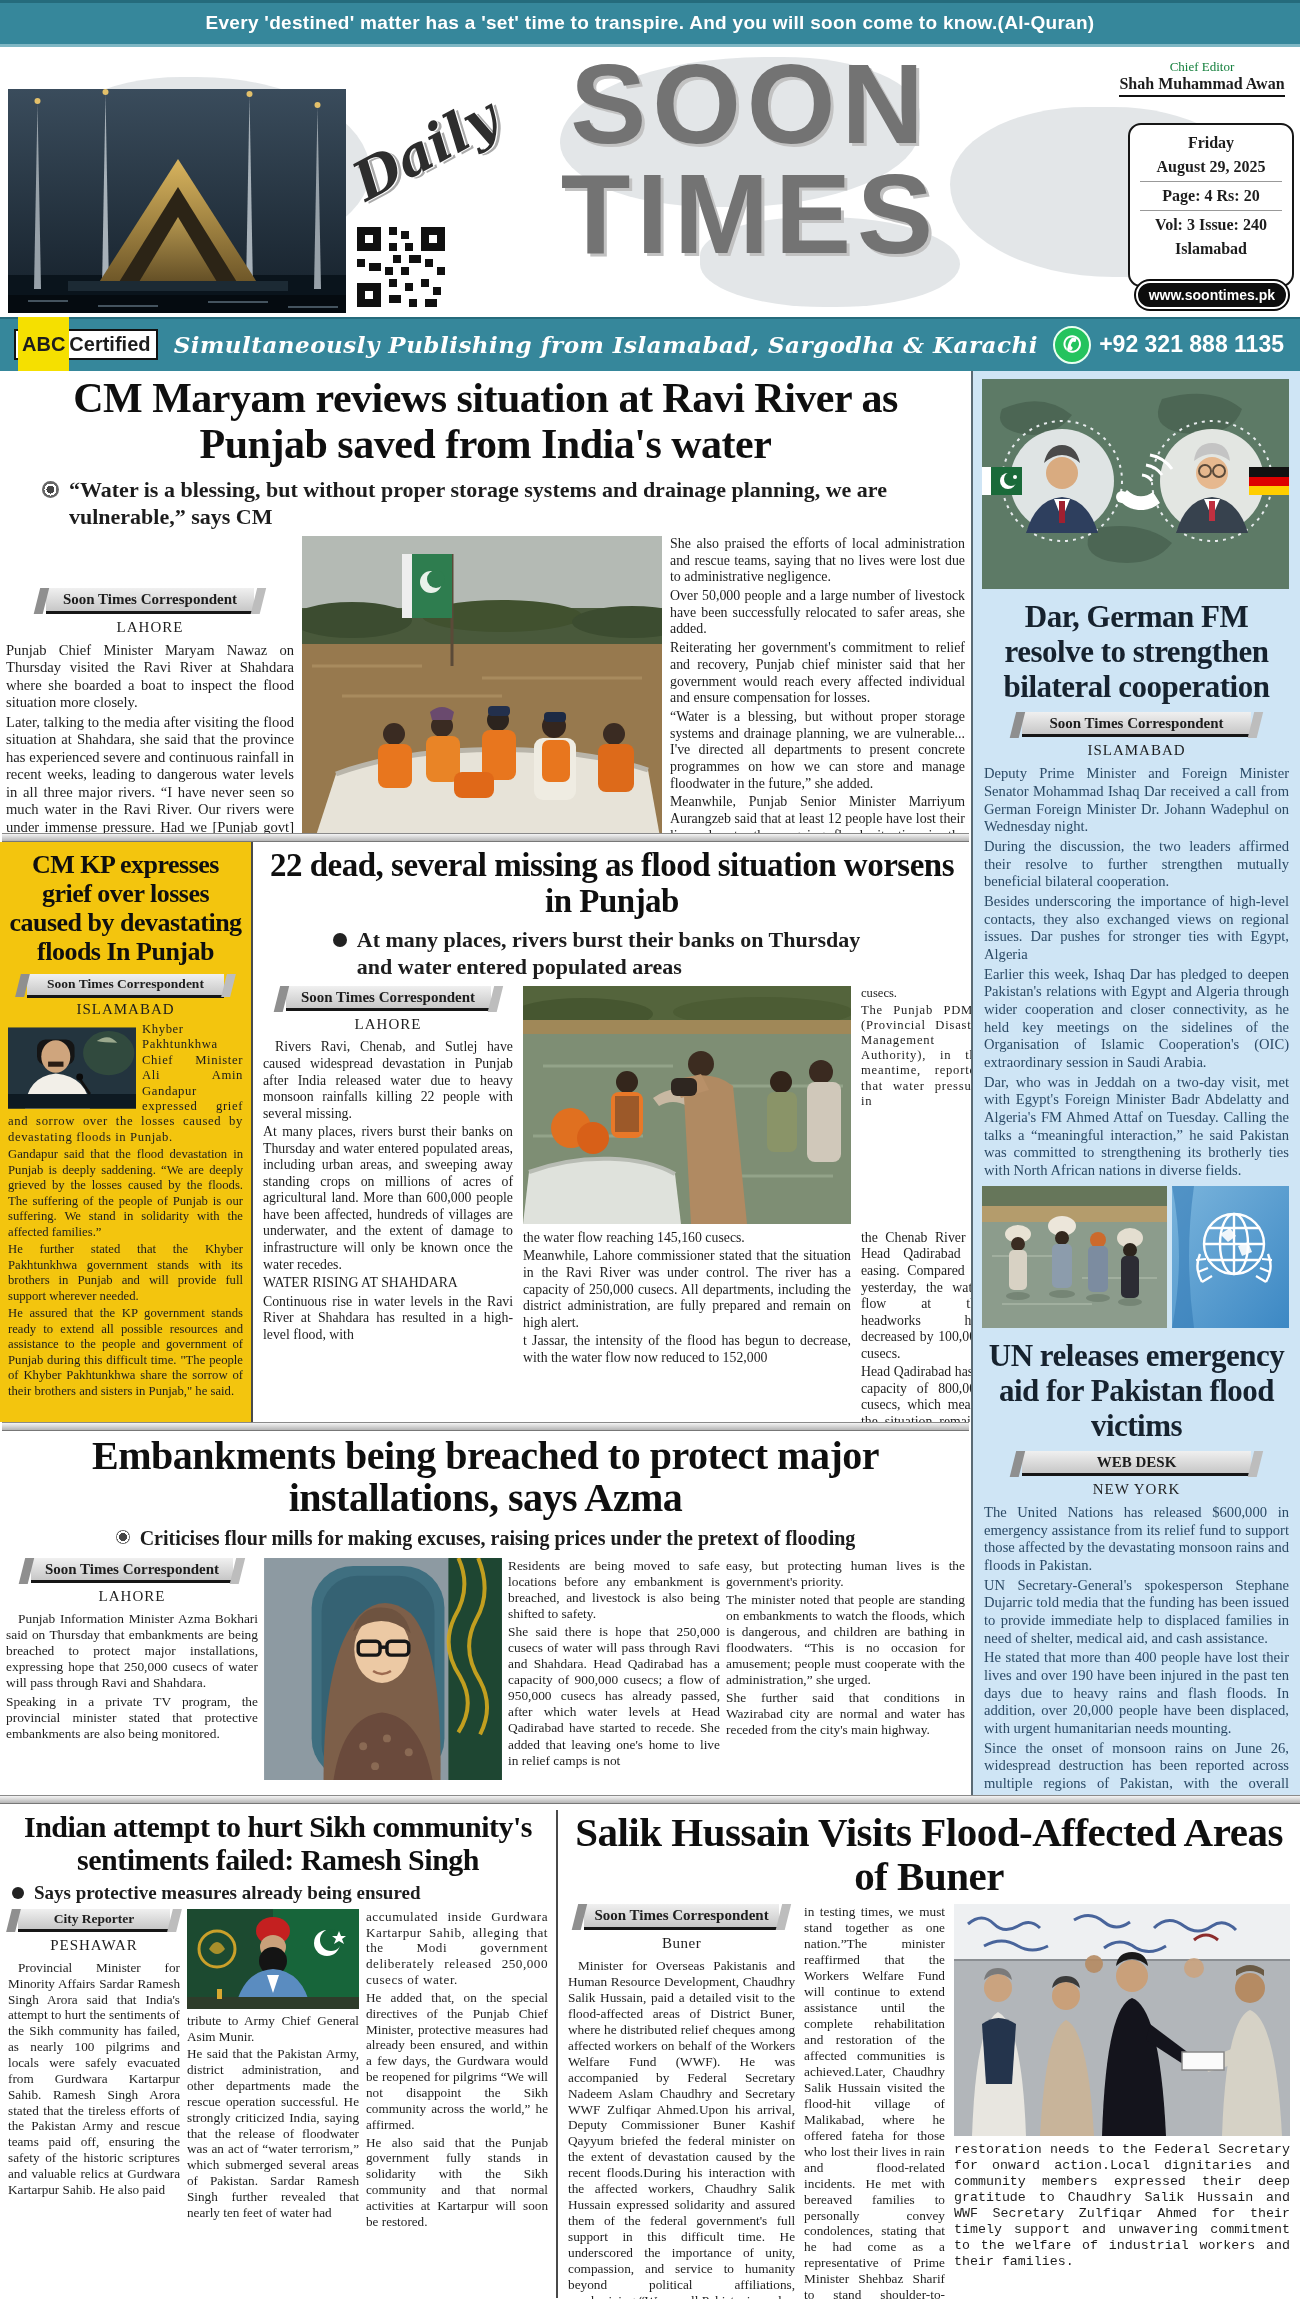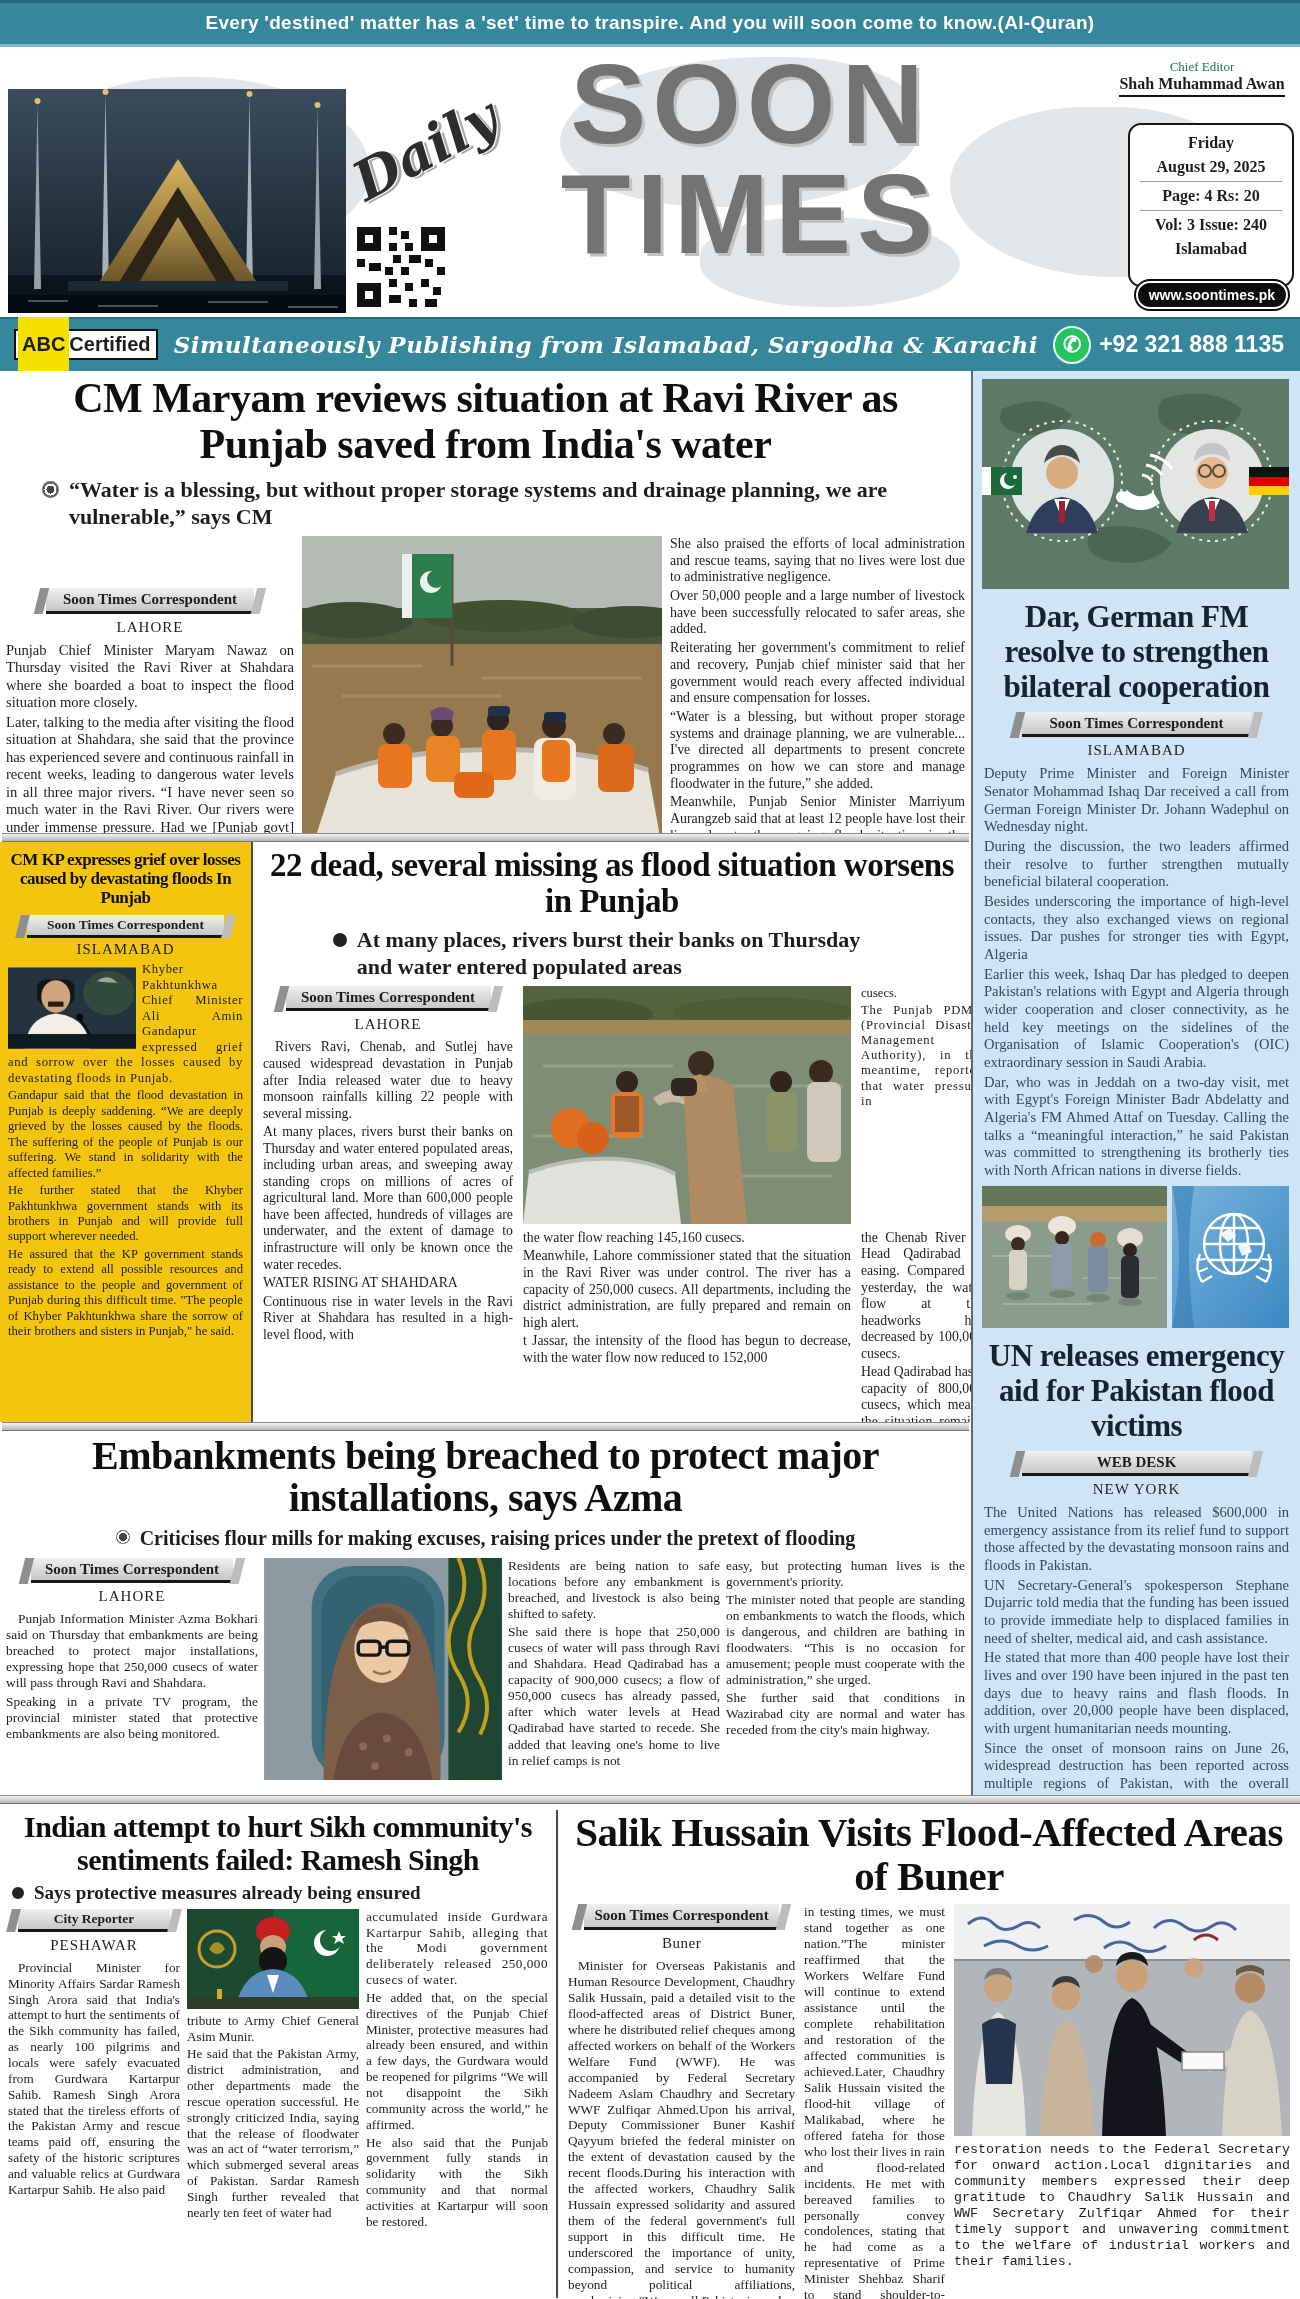--- a/index.html
+++ b/index.html
@@ -63,21 +63,21 @@
   
   .sec-maryam{height:458px;padding:4px 6px 0;overflow:hidden;}
   .m-body{display:flex;gap:8px;margin-top:6px;}
   .m-c1{width:288px;font-size:14.6px;}
   .m-c1 .pad{margin-top:52px;}
   .m-photo{width:360px;height:312px;flex:none;}
   .m-c2{flex:1;font-size:13.9px;}
   
   .row2{height:580px;display:flex;overflow:hidden;}
   .kpbox{width:235px;background:#f3c50e;padding:8px 8px 6px;overflow:hidden;}
-  .kpbox .hl{font-size:17px;line-height:1.12;}
+  .kpbox .hl{font-size:26px;line-height:1.12;}
   .kpbox .byline{width:84%;font-size:13.5px;}
   .kp-photo{float:left;width:128px;height:88px;margin:2px 6px 2px 0;}
   .kp-body{font-size:12.7px;margin-top:4px;}
   .kp-body .bp{line-height:1.22;}
   .dead22{flex:1;border-left:2px solid #4a4a4a;padding:6px 10px 0;overflow:hidden;}
   .dead22 .hl{font-size:33px;line-height:1.08;}
   .dead22 .subhead{width:80%;margin:8px auto 6px;}
   .d-grid{display:grid;grid-template-columns:250px 328px 122px;gap:6px 10px;margin-top:4px;}
   .d-c1{grid-row:1/3;font-size:13.8px;}
   .d-photo{width:328px;height:238px;}
@@ -428,21 +428,21 @@
               <path d="M70,224 Q80,160 119,156 Q158,160 170,224 Z" fill="#6a4a3c"></path>
               <g fill="#8a6a54">
                   <circle cx="100" cy="190" r="4"></circle>
                   <circle cx="124" cy="182" r="4"></circle>
                   <circle cx="146" cy="196" r="4"></circle>
                   <circle cx="112" cy="210" r="4"></circle>
                 </g>
             </svg>
           </div>
           <div class="a-c2">
-            <p class="bp">Residents are being nation to safe locations before any embankment is breached, and livestock is also being shifted to safety.</p>
+            <p class="bp">Residents are being moved to safe locations before any embankment is breached, and livestock is also being shifted to safety.</p>
             <p class="bp">She said there is hope that 250,000 cusecs of water will pass through Ravi and Shahdara. Head Qadirabad has a capacity of 900,000 cusecs; a flow of 950,000 cusecs has already passed, after which water levels at Head Qadirabad have started to recede. She added that leaving one's home to live in relief camps is not</p>
           </div>
           <div class="a-c3">
             <p class="bp">easy, but protecting human lives is the government's priority.</p>
             <p class="bp">The minister noted that people are standing on embankments to watch the floods, which is dangerous, and children are bathing in floodwaters. “This is no occasion for amusement; people must cooperate with the administration,” she urged.</p>
             <p class="bp">She further said that conditions in Wazirabad city are normal and water has receded from the city's main highway.</p>
           </div>
         </div>
       </div>
     </div>

